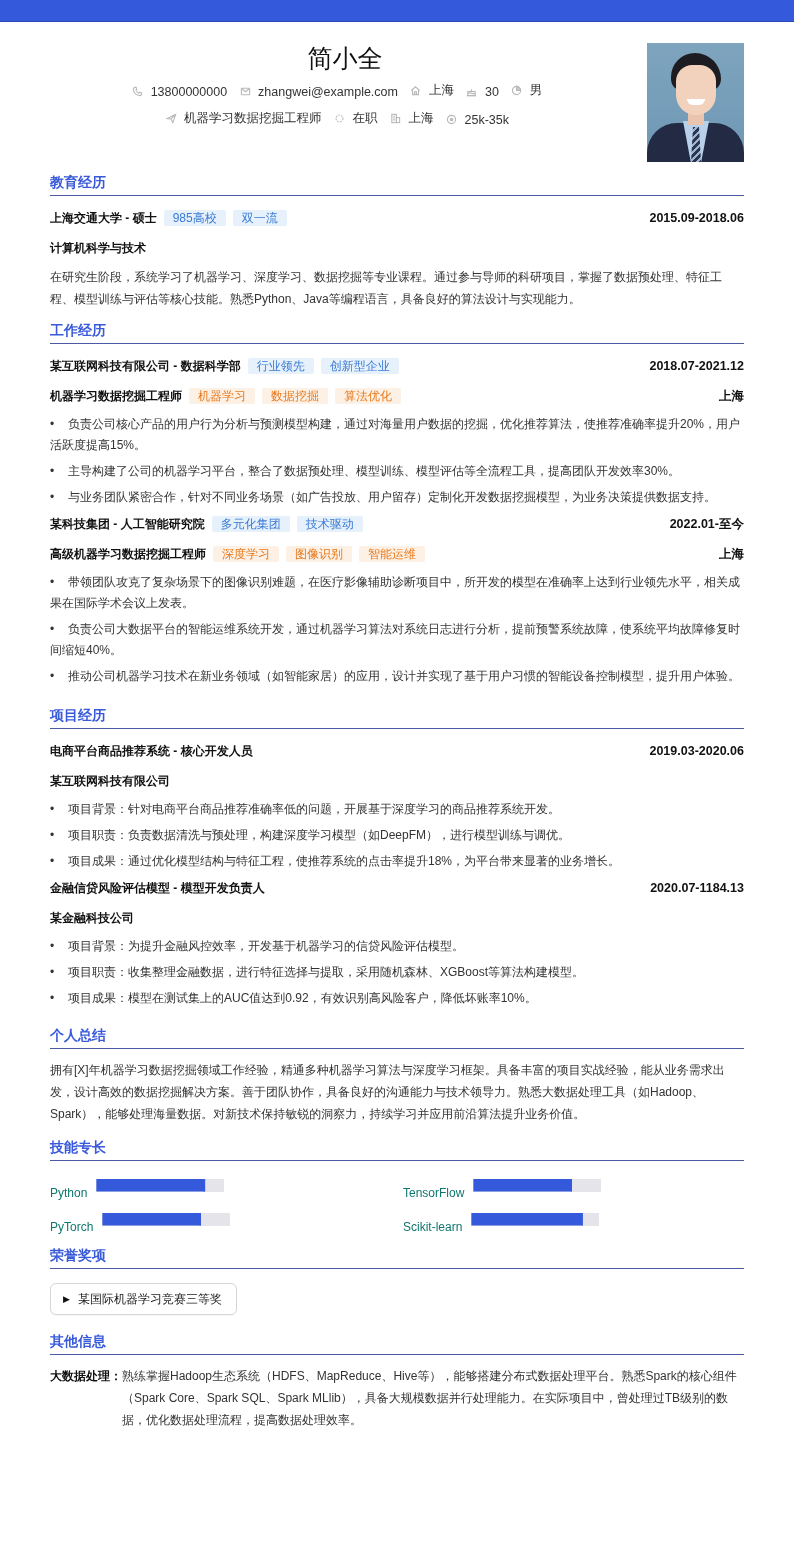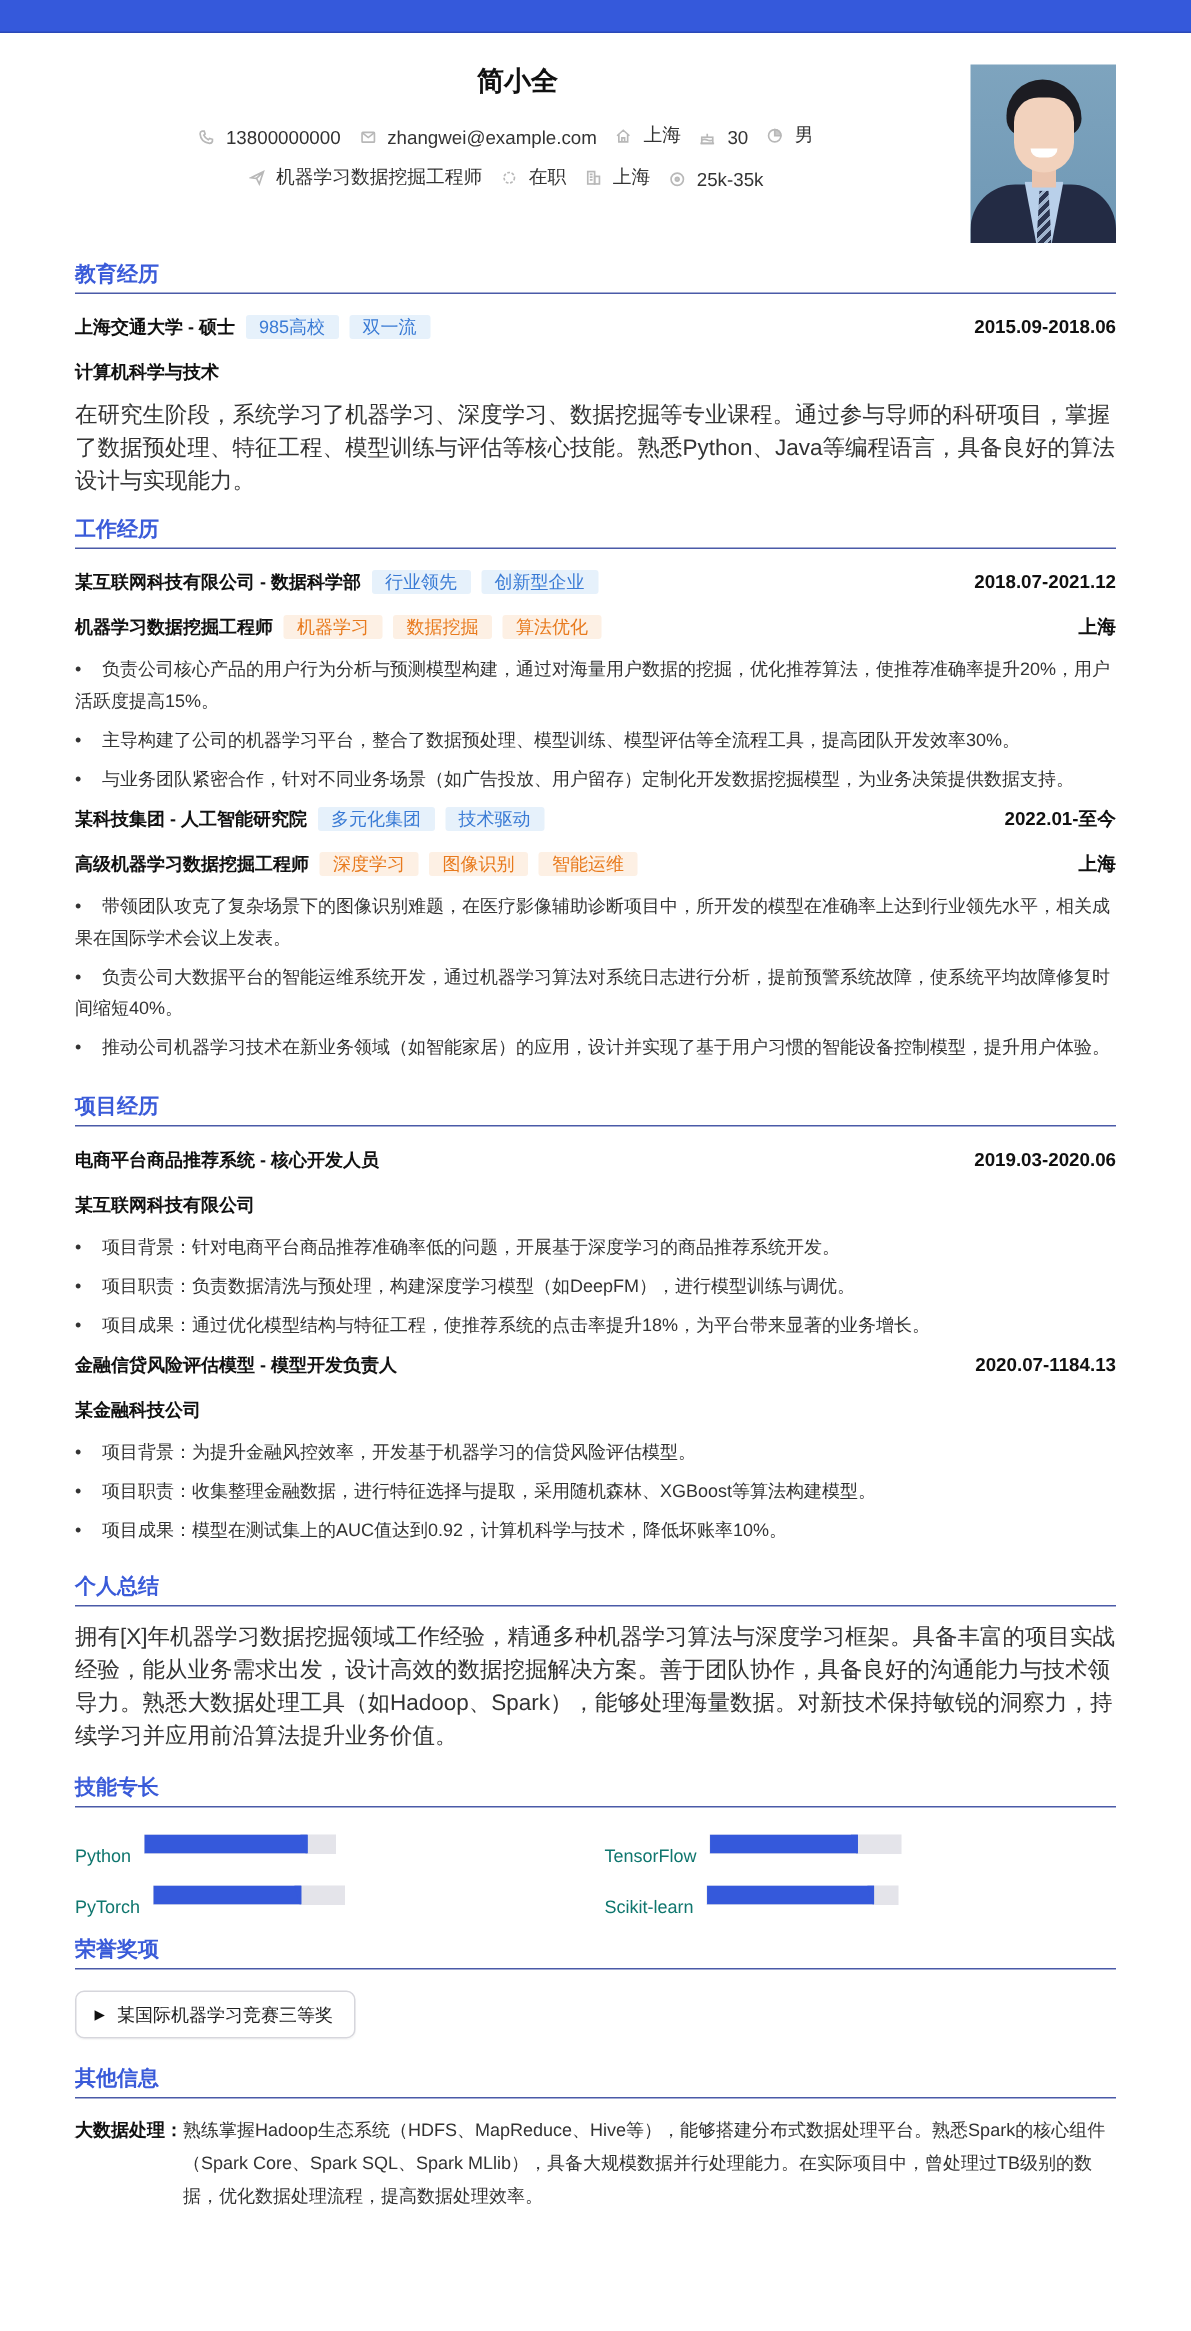--- a/index.html
+++ b/index.html
@@ -1,20 +1,20 @@
 <!DOCTYPE html>
 <html><head>
 <meta charset="utf-8">
 <style>
   * { box-sizing: border-box; margin: 0; padding: 0; }
   html, body { width: 794px; background: #ffffff; }
   body { font-family: "Liberation Sans", "DejaVu Sans", sans-serif; color: #222; font-size: 12px; position: relative; }
   .topbar { height: 22px; background: #3559db; border-bottom: 1px solid #2a48b8; }
   .header { position: relative; height: 150px; }
-  .name { position: absolute; left: 0; width: 674px; top: 20px; text-align: center; font-size: 18px; font-weight: bold; color: #111; padding-left: 16px; }
+  .name { position: absolute; left: 0; width: 674px; top: 20px; text-align: center; font-size: 25px; font-weight: normal; color: #111; padding-left: 16px; }
   .info-row { position: absolute; left: 0; width: 674px; display: flex; justify-content: center; align-items: flex-end; font-size: 12.5px; color: #333; }
   .info-row.r1 { top: 60px; }
   .info-row.r2 { top: 88px; }
   .info-item { display: inline-flex; align-items: center; margin: 0 6px; }
   .ico { display: inline-block; width: 12px; height: 12px; margin-right: 7px; color: #bbb; font-size: 10px; line-height: 12px; text-align: center; }
   .ico svg { width: 11px; height: 11px; stroke: #b8b8b8; fill: none; stroke-width: 1.2; }
   .photo { position: absolute; left: 647px; top: 21px; width: 97px; height: 119px; background: linear-gradient(180deg, #7ea4be 0%, #6f98b5 100%); overflow: hidden; }
   .photo .hair { position: absolute; left: 24px; top: 10px; width: 50px; height: 38px; background: #1c1c22; border-radius: 24px 26px 12px 12px; }
   .photo .face { position: absolute; left: 29px; top: 22px; width: 40px; height: 50px; background: #f2d2bd; border-radius: 18px 18px 22px 22px; }
   .photo .smile { position: absolute; left: 40px; top: 56px; width: 18px; height: 6px; background: #fff; border-radius: 0 0 9px 9px; }
@@ -25,21 +25,21 @@
   .main { padding: 0 50px; }
   .section { margin-top: 0; }
   .sec-title { font-size: 14px; color: #3a5bd9; font-weight: bold; height: 24px; line-height: 20px; border-bottom: 1.5px solid #4a5aa8; margin-bottom: 14px; }
   .row { display: flex; justify-content: space-between; align-items: center; height: 16px; margin-bottom: 14px; }
   .row .left { display: flex; align-items: center; font-weight: bold; font-size: 12px; color: #111; }
   .row .right { font-weight: bold; font-size: 12.5px; color: #111; }
   .tag { display: inline-block; font-weight: normal; font-size: 12px; padding: 0 9px; height: 16px; line-height: 16px; margin-left: 7px; border-radius: 2px; }
   .tag.blue { background: #e6f1fb; color: #3a7bd5; }
   .tag.orange { background: #fdf0e4; color: #e87a1d; }
   .tag:first-of-type { margin-left: 9px; }
-  .para { font-size: 15px; line-height: 22px; color: #333; margin-top: -4px; margin-bottom: 8px; }
+  .para { font-size: 12px; line-height: 22px; color: #333; margin-top: -4px; margin-bottom: 8px; }
   ul.bullets { list-style: none; margin-top: -4px; }
   ul.bullets li { position: relative; padding-left: 0; font-size: 12px; line-height: 21px; color: #333; margin-bottom: 5px; text-indent: 0; }
   ul.bullets li::before { content: "•"; display: inline-block; width: 18px; color: #333; }
   .block { margin-bottom: 4px; }
   .skills { display: grid; grid-template-columns: 353px 353px; row-gap: 14px; margin-bottom: 16px; }
   .skill { display: flex; align-items: center; height: 20px; }
   .skill-name { font-size: 12px; color: #0f766e; margin-right: 9px; margin-top: 15px; }
   .bar { width: 128px; height: 13px; background: #e4e4ea; position: relative; overflow: hidden; }
   .bar-fill { position: absolute; left: 0; top: 0; bottom: 0; background: #3559db; clip-path: polygon(0 0, 100% 0, calc(100% - 0px) 100%, 0 100%); }
   .bar-fill::after { content: ""; position: absolute; right: -3px; top: 0; width: 6px; height: 13px; background: #3559db; transform: skewX(15deg); }
@@ -230,21 +230,21 @@
       <div class="row">
         <div class="left">金融信贷风险评估模型 - 模型开发负责人</div>
         <div class="right">2020.07-1184.13</div>
       </div>
       <div class="row">
           <div class="left">某金融科技公司</div>
         </div>
       <ul class="bullets">
         <li>项目背景：为提升金融风控效率，开发基于机器学习的信贷风险评估模型。</li>
         <li>项目职责：收集整理金融数据，进行特征选择与提取，采用随机森林、XGBoost等算法构建模型。</li>
-        <li>项目成果：模型在测试集上的AUC值达到0.92，计算机科学与技术，降低坏账率10%。</li>
+        <li>项目成果：模型在测试集上的AUC值达到0.92，有效识别高风险客户，降低坏账率10%。</li>
       </ul>
     </div>
   </div>
 
   <div class="section" style="margin-top:16px;">
     <div class="sec-title">个人总结</div>
     <div class="para">拥有[X]年机器学习数据挖掘领域工作经验，精通多种机器学习算法与深度学习框架。具备丰富的项目实战经验，能从业务需求出发，设计高效的数据挖掘解决方案。善于团队协作，具备良好的沟通能力与技术领导力。熟悉大数据处理工具（如Hadoop、Spark），能够处理海量数据。对新技术保持敏锐的洞察力，持续学习并应用前沿算法提升业务价值。</div>
   </div>
 
   <div class="section" style="margin-top:12px;">

